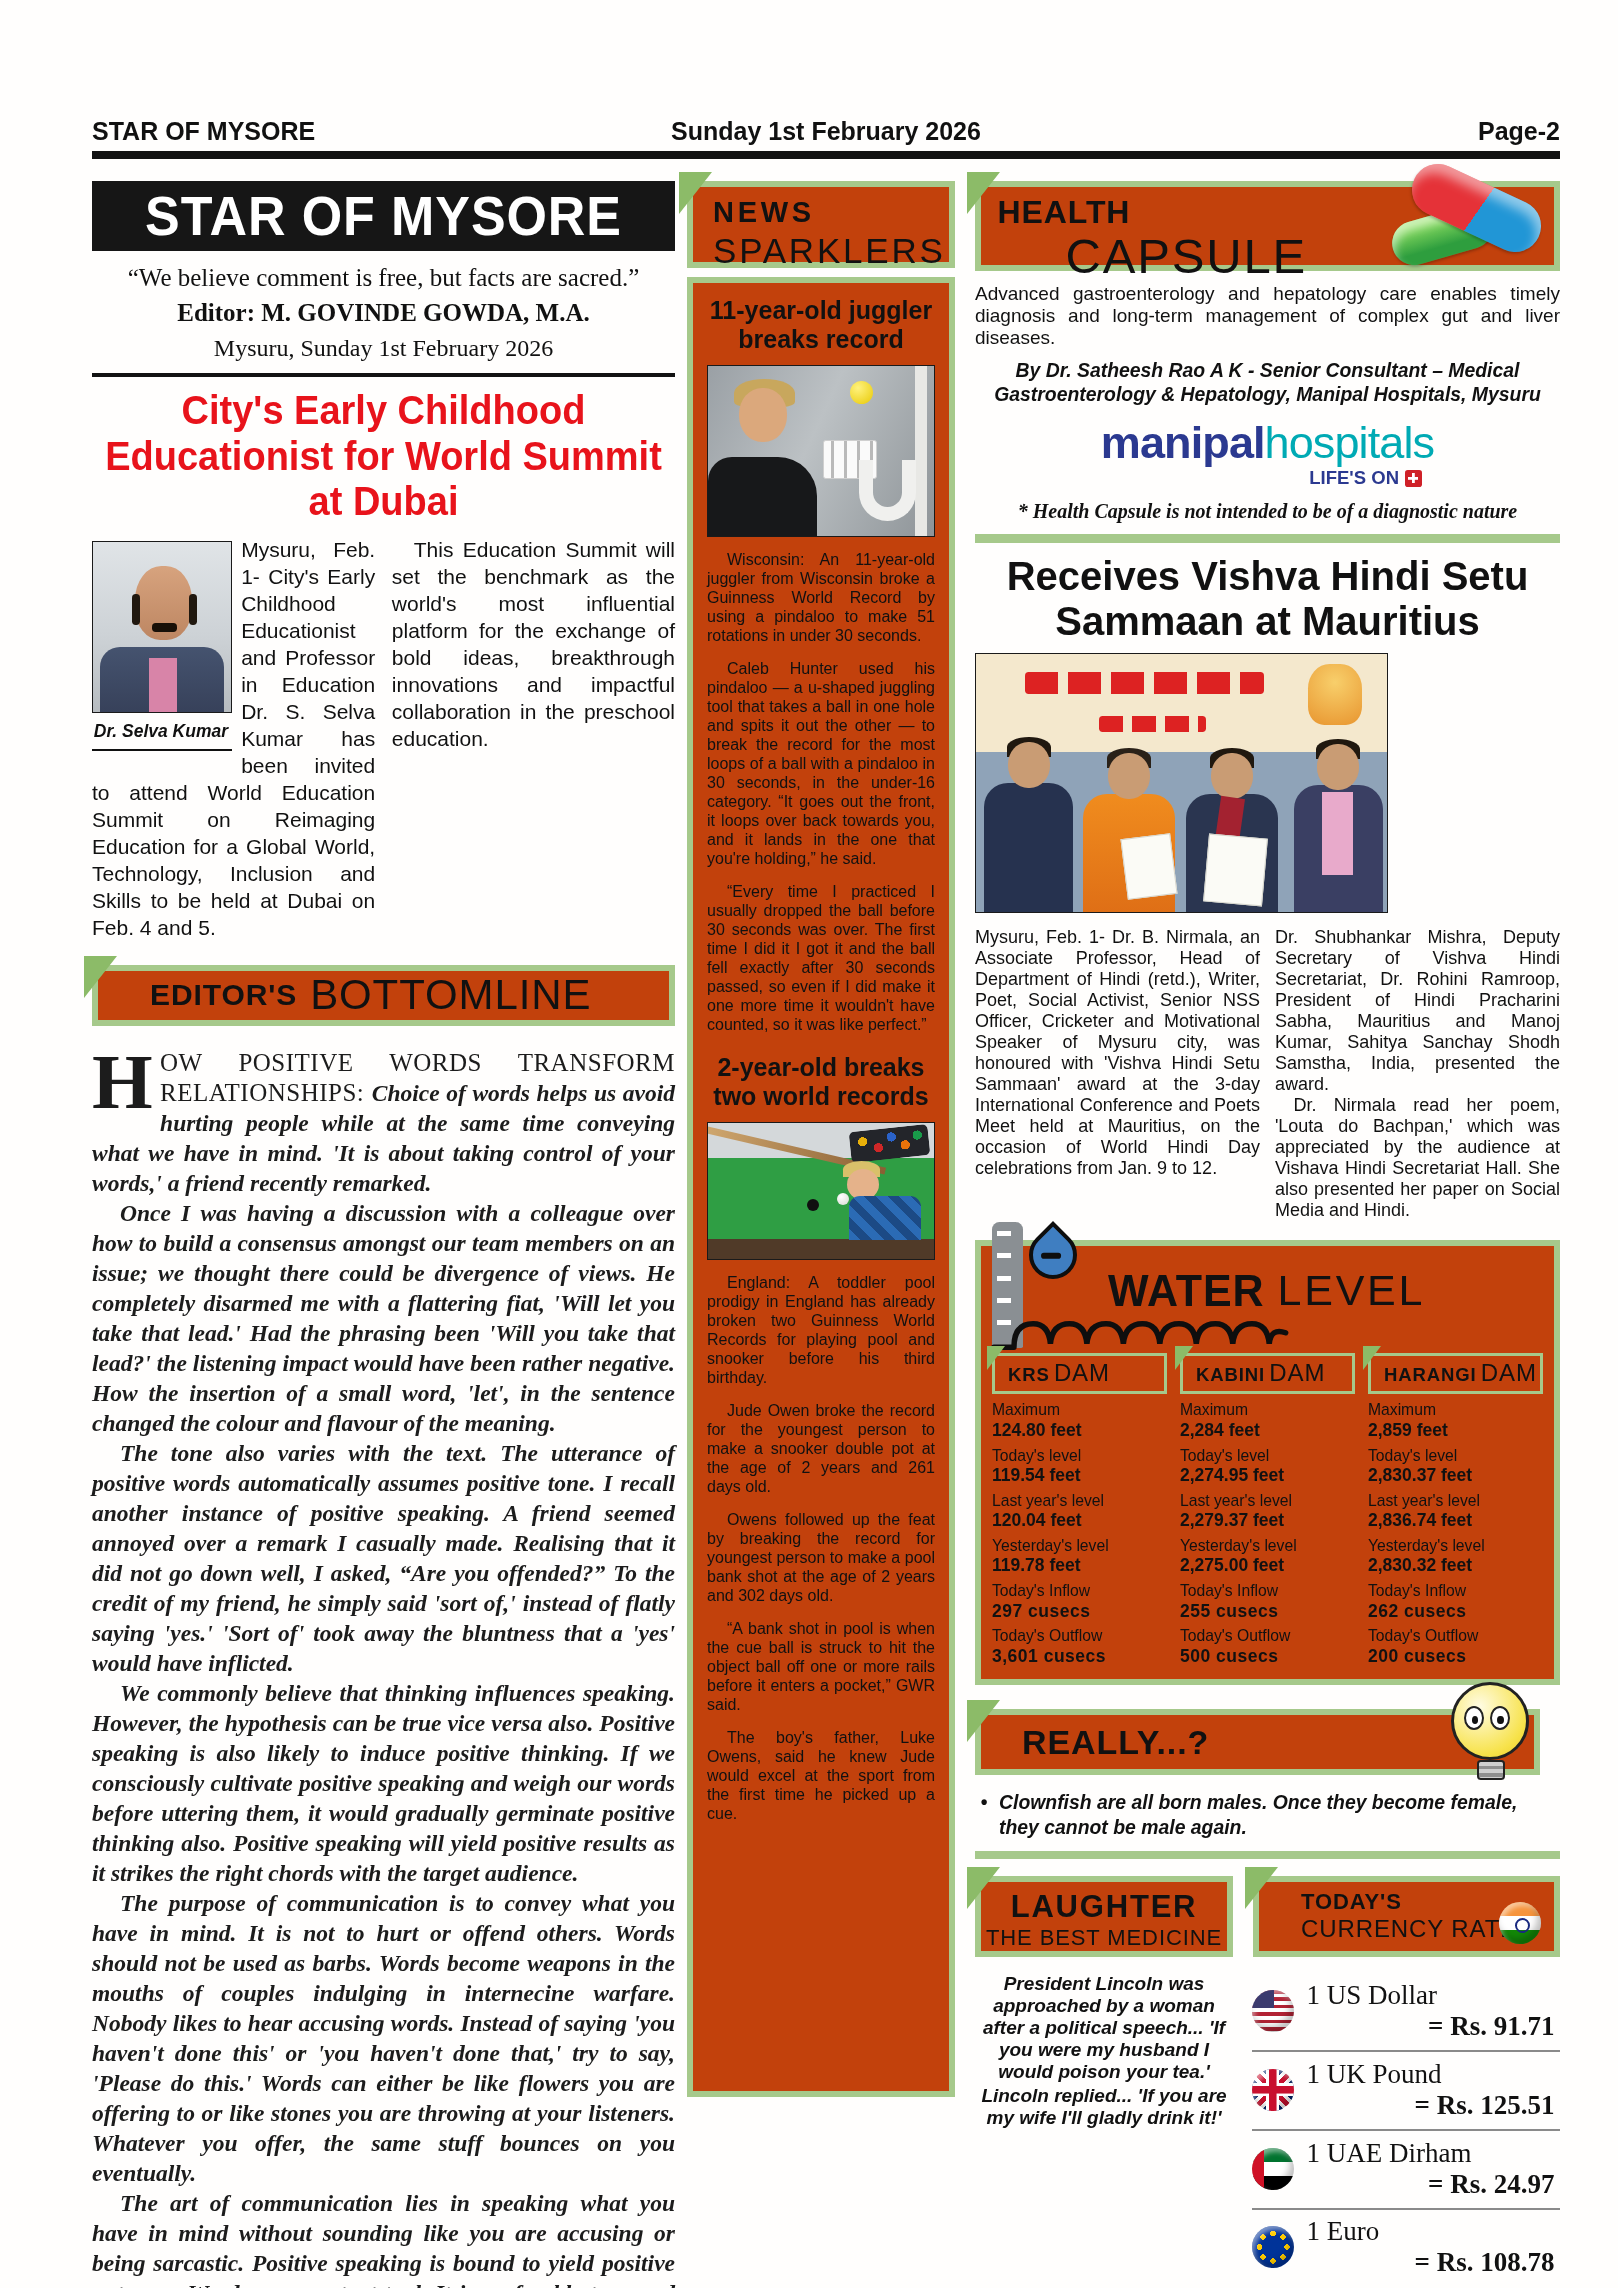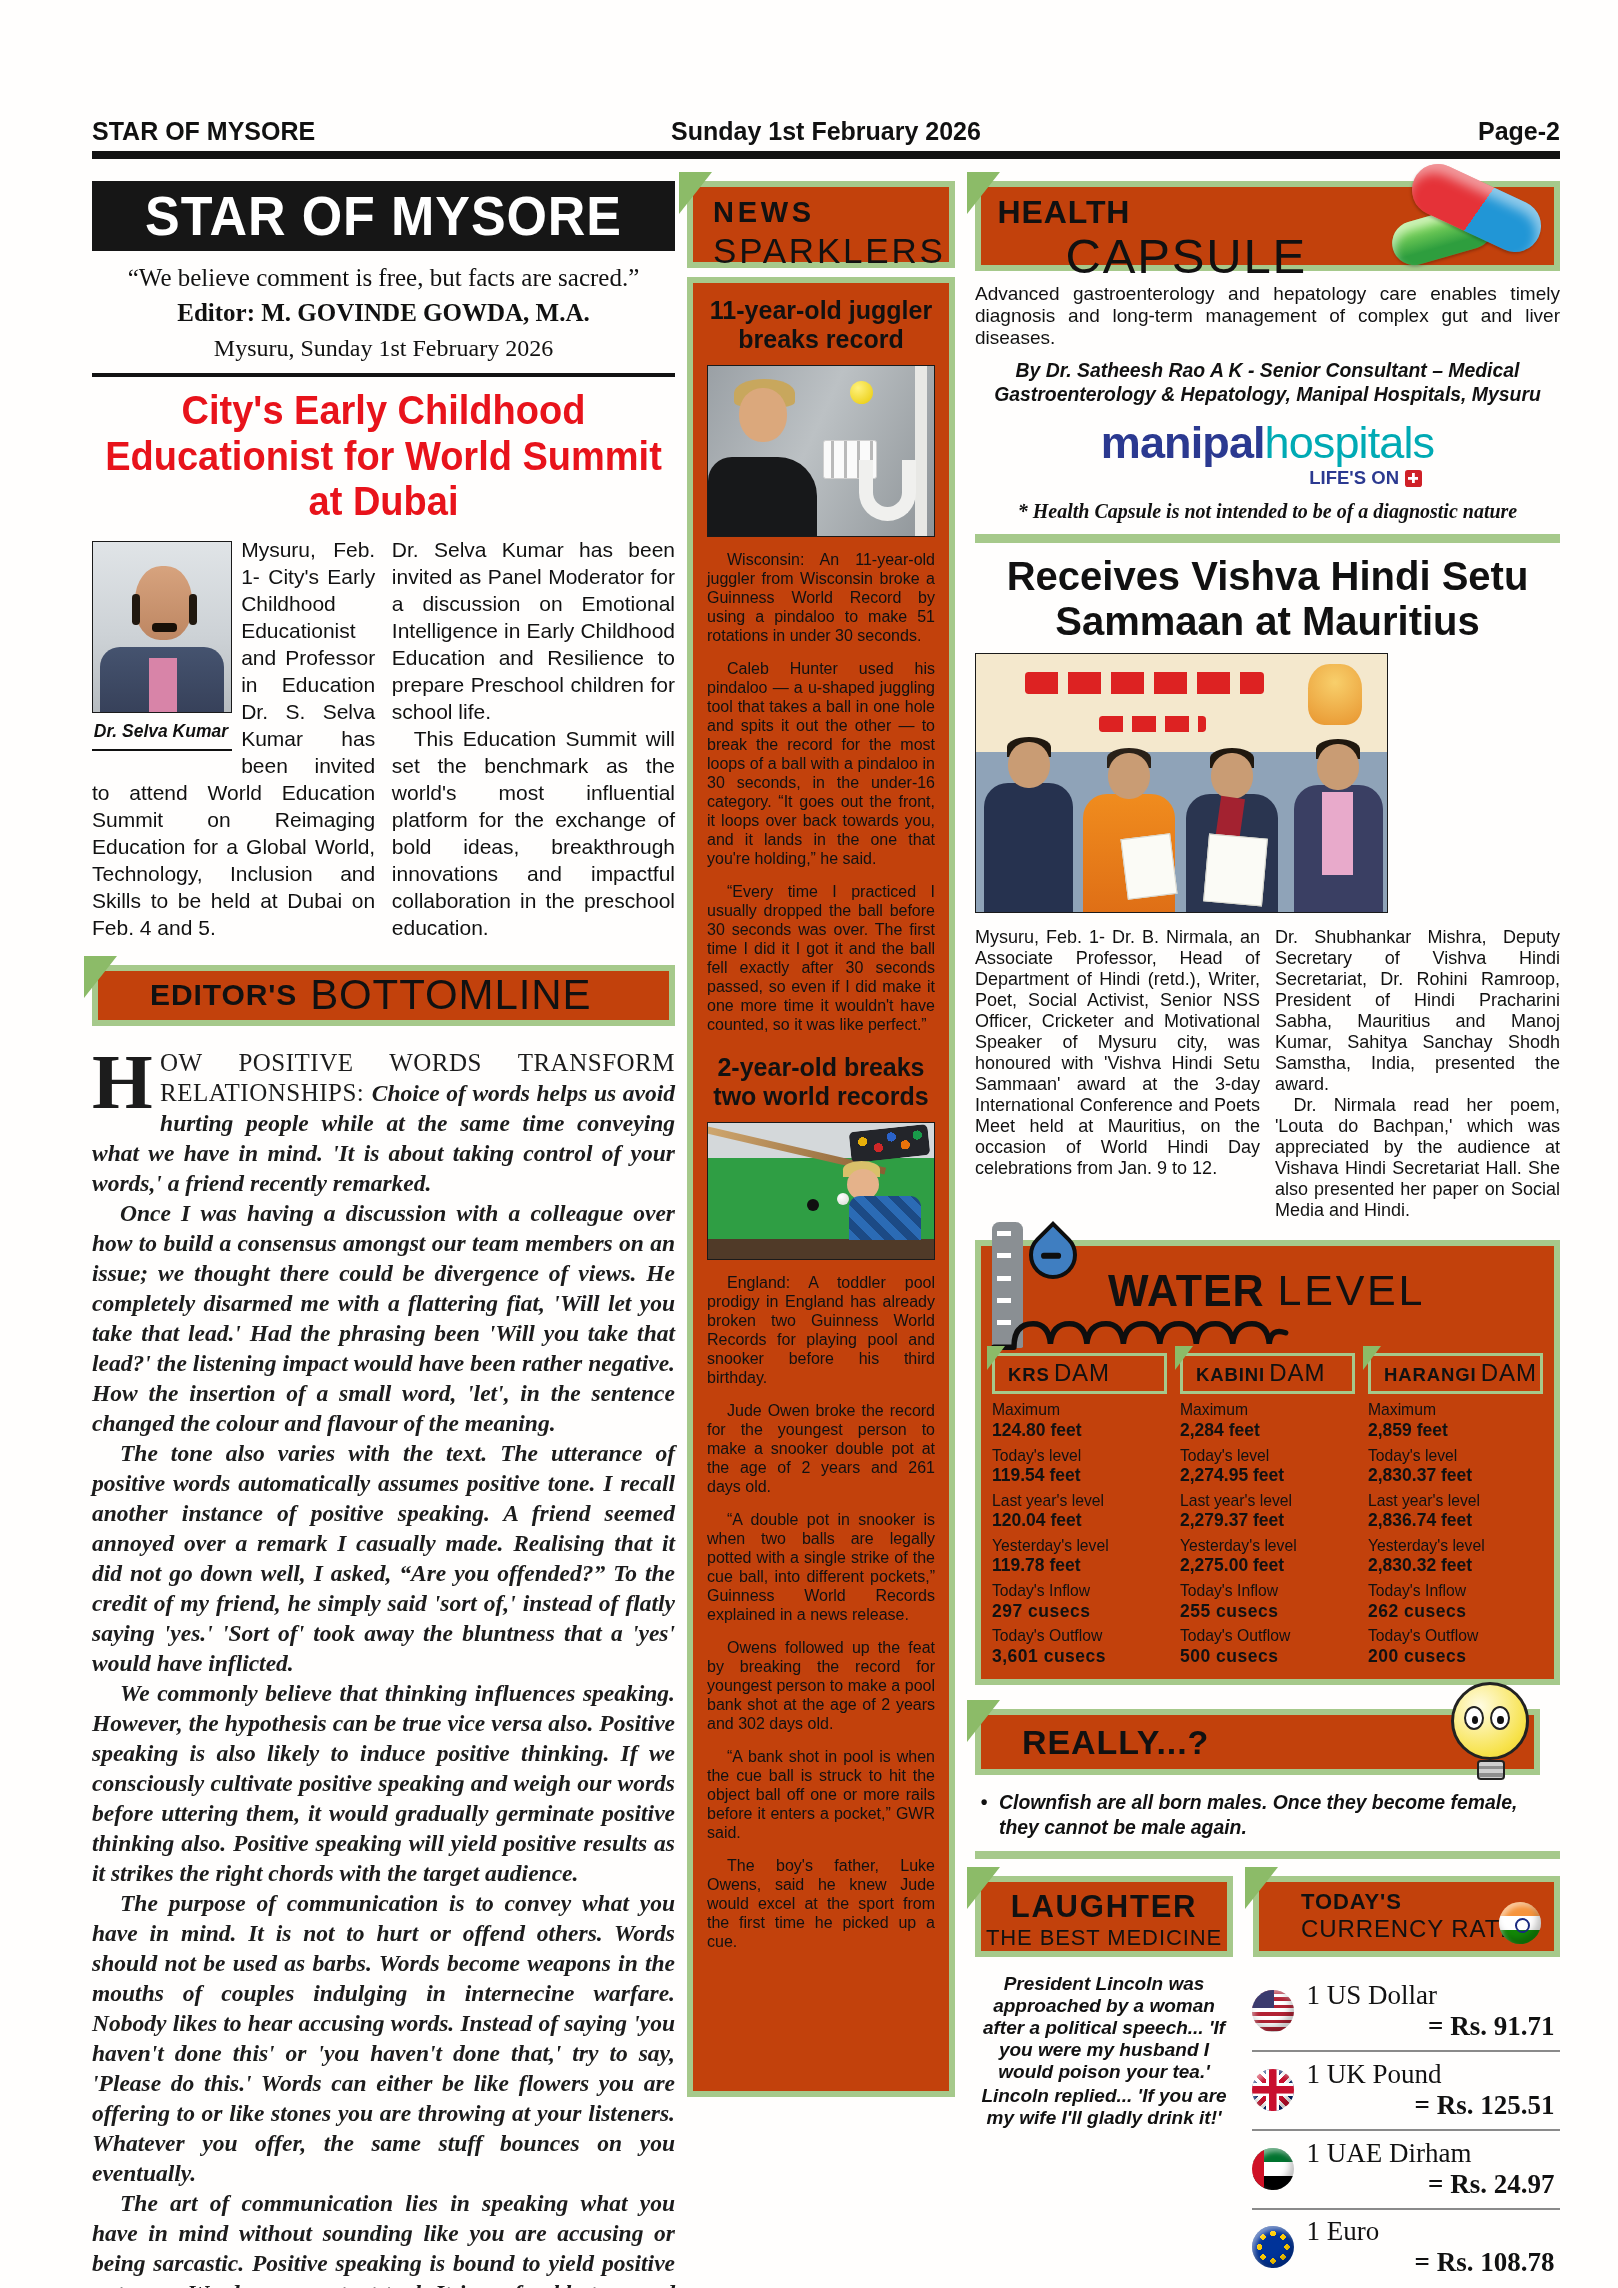--- a/index.html
+++ b/index.html
@@ -263,21 +263,20 @@
             <div class="sp-hairR"></div>
             <div class="sp-mus"></div>
             <div class="sp-coat"></div>
             <div class="sp-shirt"></div>
           </div>
           <figcaption>Dr. Selva Kumar</figcaption>
         </figure>
         <p>Mysuru, Feb. 1- City's Early Childhood Educationist and Professor in Education Dr. S. Selva Kumar has been invited to attend World Education Summit on Reimaging Education for a Global World, Technology, Inclusion and Skills to be held at Dubai on  Feb. 4 and 5.</p>
       </div>
       <div>
-        <p>Dr. Selva Kumar has been invited as Panel Moderator for a discussion on Emotional Intelligence in Early Childhood Education and Resilience to prepare Preschool children for school life.</p>
         <p style="text-indent:22px">This Education Summit will set the benchmark as the world's most influential platform for the exchange of bold ideas, breakthrough innovations and impactful collaboration in the preschool education.</p>
       </div>
     </div>
 
     <div class="gbox bl-head">
       <div class="corner"></div>
       <span class="b1">EDITOR'S</span>
       <span class="b2">BOTTOMLINE</span>
     </div>
 
@@ -318,21 +317,20 @@
         <div class="pl-cue"></div>
         <div class="pl-rack"></div>
         <div class="pl-b1"></div>
         <div class="pl-b2"></div>
         <div class="pl-hair"></div>
         <div class="pl-head"></div>
         <div class="pl-shirt"></div>
       </div>
       <p class="ns-p">England: A toddler pool prodigy in England has already broken two Guinness World Records for playing pool and snooker before his third birthday.</p>
       <p class="ns-p">Jude Owen broke the record for the youngest person to make a snooker double pot at the age of 2 years and 261 days old.</p>
-      <p class="ns-p">“A double pot in snooker is when two balls are legally potted with a single strike of the cue ball, into different pockets,” Guinness World Records explained in a news release.</p>
       <p class="ns-p">Owens followed up the feat by breaking the record for youngest person to make a pool bank shot at the age of 2 years and 302 days old.</p>
       <p class="ns-p">“A bank shot in pool is when the cue ball is struck to hit the object ball off one or more rails before it enters a pocket,” GWR said.</p>
       <p class="ns-p">The boy's father, Luke Owens, said he knew Jude would excel at the sport from the first time he picked up a cue.</p>
     </div>
   </section>
 
   <section class="col col-right">
     <div class="gbox hc-head">
       <div class="corner"></div>
       <div class="hc-t">

